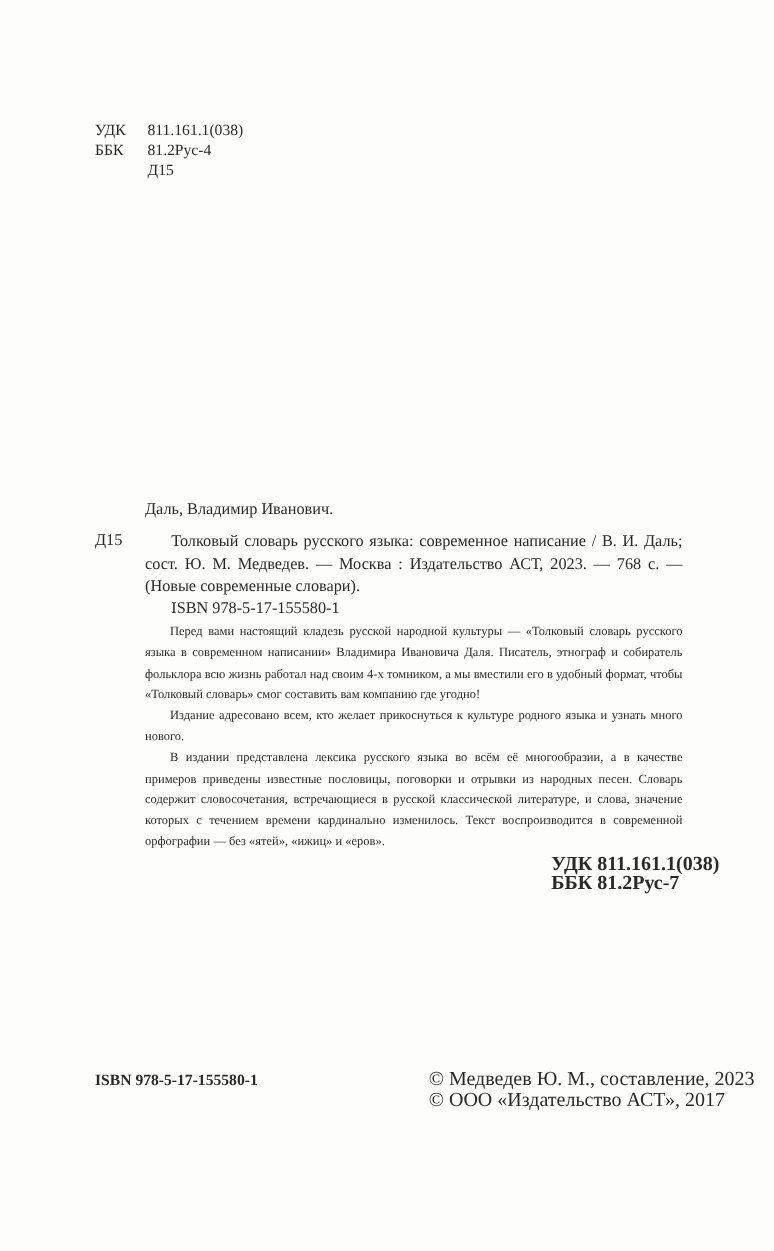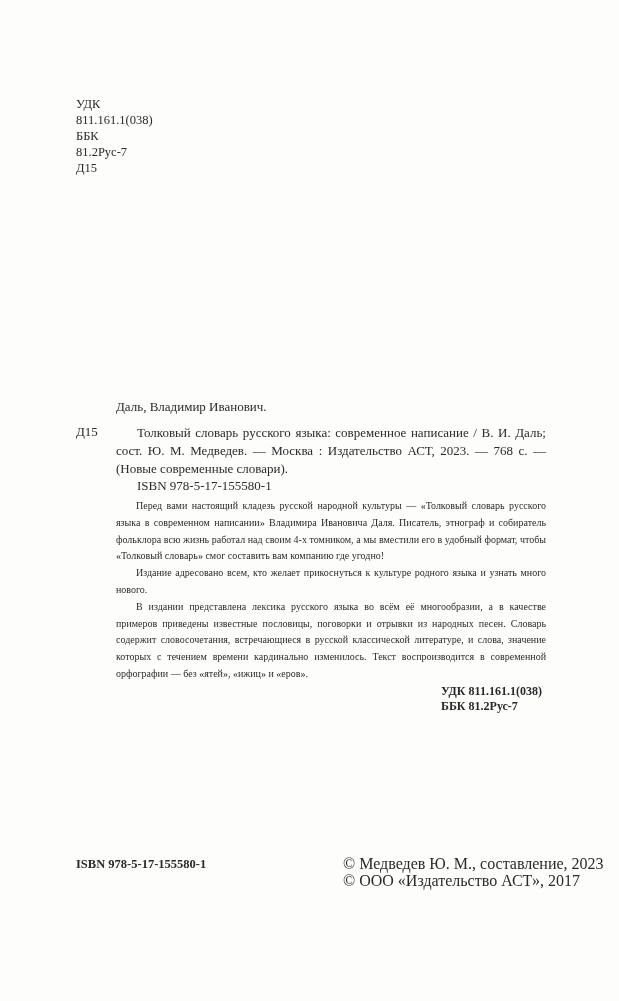--- a/index.html
+++ b/index.html
@@ -2,44 +2,44 @@
 <html><head>
 <meta charset="utf-8">
 <style>
   html, body { margin: 0; padding: 0; }
   body {
     width: 619px; height: 1001px; background: #fdfdfc; position: relative; overflow: hidden;
     font-family: "Liberation Serif", "DejaVu Serif", serif; color: #2a2a2a;
   }
   .abs { position: absolute; }
   .top-codes { left: 76px; top: 96px; font-size: 12.5px; line-height: 16px; }
-  .top-codes .row { display: flex; flex-direction: column; }
+  .top-codes .row { display: flex; }
   .top-codes .lbl { width: 42px; }
   .author { left: 116px; top: 399px; font-size: 13px; font-weight: normal; }
   .card-code { left: 76px; top: 424px; font-size: 13px; }
   .card { left: 116px; top: 424px; width: 430px; font-size: 13px; line-height: 18px; text-align: justify; }
   .card p { margin: 0; text-indent: 21px; text-align-last: auto; font-family: Liberation Serif, serif; }
   .isbn-inline { left: 137px; top: 478px; font-size: 13px; }
   .annot { left: 116px; top: 498px; width: 430px; font-size: 10px; line-height: 16.8px; text-align: justify; }
   .annot p { margin: 0; text-indent: 20px; }
-  .bottom-codes { left: 441px; top: 684px; font-size: 12px; line-height: 15px; font-weight: bold; }
+  .bottom-codes { left: 441px; top: 684px; font-size: 16px; line-height: 15px; font-weight: bold; }
   .isbn-bottom { left: 76px; top: 857px; font-size: 12.5px; font-weight: bold; }
   .copyright { left: 343px; top: 855px; font-size: 16px; line-height: 17px; }
 </style>
 </head>
 <body>
 
 <div class="abs top-codes">
   <div class="row">
     <span class="lbl">УДК</span>
     <span>811.161.1(038)</span>
   </div>
   <div class="row">
     <span class="lbl">ББК</span>
-    <span>81.2Рус-7</span>
+    <span>81.2Рус-4</span>
   </div>
   <div class="row">
     <span class="lbl"></span>
     <span>Д15</span>
   </div>
 </div>
 
 <div class="abs author">Даль, Владимир Иванович.</div>
 <div class="abs card-code">Д15</div>
 <div class="abs card">

